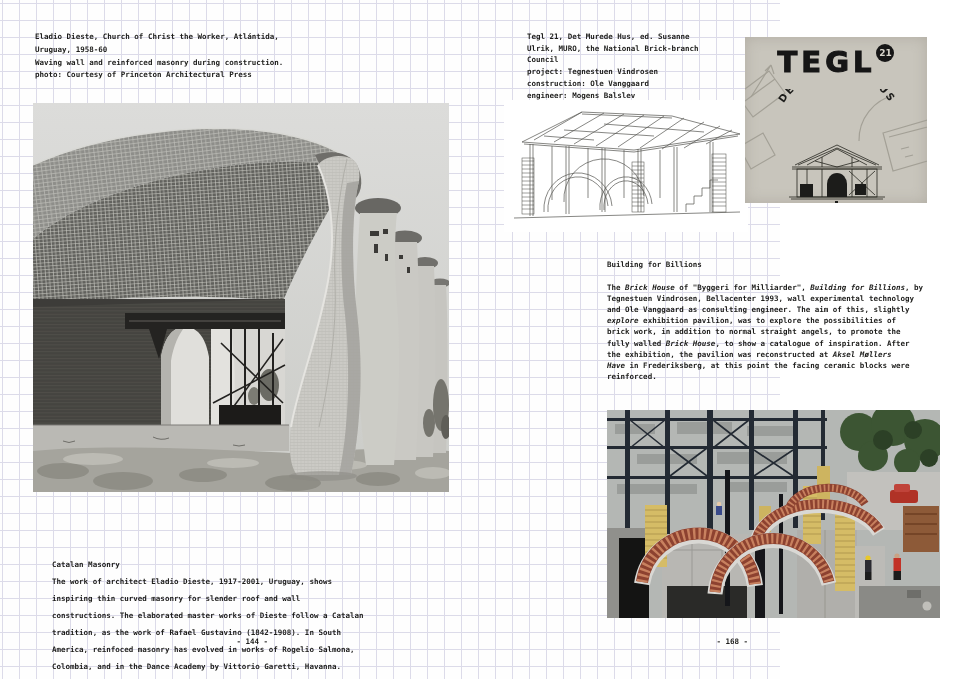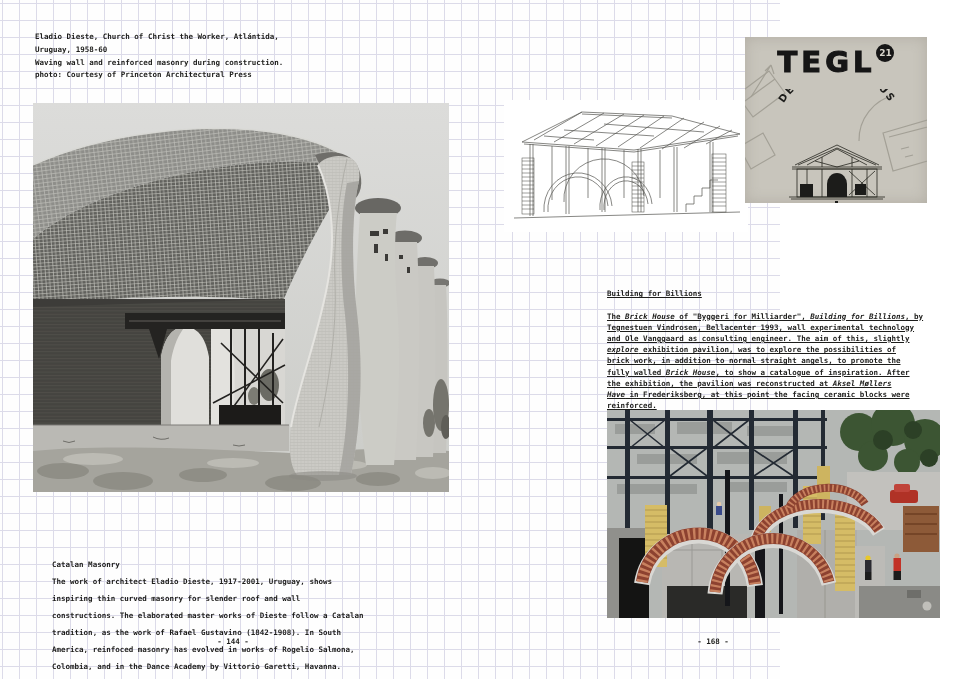--- a/index.html
+++ b/index.html
@@ -14,21 +14,21 @@
     background-position:2px 3px;
     font-family:"DejaVu Sans Mono","Liberation Mono",monospace;
   }
   .mono{
     position:absolute;
     font-family:"DejaVu Sans Mono","Liberation Mono",monospace;
     font-weight:700;font-size:7.5px;color:#1d1d1b;
     white-space:pre-line;letter-spacing:0;
   }
   .it{font-style:italic;}
-  .pagenum{text-align:center;width:70px;}
+  .pagenum{text-align:right;width:70px;}
   .imgbox{position:absolute;display:block;}
   
   #cover{
     position:absolute;left:745px;top:37px;width:182px;height:166px;
     background:#c8c5bc;
     box-shadow:inset 0 0 14px rgba(110,105,90,.25);
     overflow:hidden;
   }
   #cover .plans{position:absolute;left:0;top:0;}
   #tegl-line{
@@ -163,20 +163,26 @@
   <div class="mono" style="left:52px;top:556px;width:340px;line-height:17px;">Catalan Masonry
 The work of architect Eladio Dieste, 1917-2001, Uruguay, shows
 inspiring thin curved masonry for slender roof and wall
 constructions. The elaborated master works of Dieste follow a Catalan
 tradition, as the work of Rafael Gustavino (1842-1908). In South
 America, reinfoced masonry has evolved in works of Rogelio Salmona,
 Colombia, and in the Dance Academy by Vittorio Garetti, Havanna.</div>
 
   <div class="mono pagenum" style="left:198px;top:637px;">- 144 -</div>
 
+  <div class="mono" style="left:527px;top:31px;width:240px;line-height:11.7px;">Tegl 21, Det Murede Hus, ed. Susanne
+Ulrik, MURO, the National Brick-branch
+Council
+project: Tegnestuen Vindrosen
+construction: Ole Vanggaard
+engineer: Mogens Balslev</div>
 
   <svg class="imgbox" style="left:504px;top:100px;" width="244" height="132" viewBox="0 0 244 132">
     <rect width="244" height="132" fill="#ffffff"></rect>
     <g stroke="#53534f" stroke-width="0.7" fill="none">
 
       <path d="M78,12 L168,16 M78,12 L18,42 M168,16 L236,34 M18,42 L130,50 L236,34"></path>
       <path d="M78,14 L168,18 M20,44 L130,52 L234,36"></path>
       <path d="M30,40 L78,12 M50,42 L100,13 M70,44 L120,14 M92,46 L140,15 M114,47 L160,16 M136,48 L180,18 M158,49 L200,22 M180,48 L216,26 M202,44 L228,30"></path>
       <path d="M40,36 L90,40 M60,30 L150,36 M100,24 L200,32"></path>
 
@@ -233,21 +239,21 @@
       </g>
       <g fill="#1c1c1a">
         <path d="M82,108 L82,95 A10,11 0 0 1 102,95 L102,108 Z"></path>
         <rect x="55" y="95" width="13" height="13"></rect>
         <rect x="110" y="95" width="11" height="11"></rect>
         <rect x="90" y="112" width="3" height="2"></rect>
       </g>
     </svg>
   </div>
 
-  <div class="mono" style="left:607px;top:277px;width:340px;line-height:11.2px;text-decoration:underline;">
+  <div class="mono" style="left:607px;top:248px;width:340px;line-height:11.2px;">
     <div>Building for Billions</div>
     <div><span>The </span><span class="it">Brick House</span><span> of "Byggeri for Milliarder", </span><span class="it">Building for Billions</span><span>, by
 Tegnestuen Vindrosen, Bellacenter 1993, wall experimental technology
 and Ole Vanggaard as consulting engineer. The aim of this, slightly
 </span><span class="it">explore</span><span> exhibition pavilion, was to explore the possibilities of
 brick work, in addition to normal straight angels, to promote the
 fully walled </span><span class="it">Brick House</span><span>, to show a catalogue of inspiration. After
 the exhibition, the pavilion was reconstructed at </span><span class="it">Aksel Møllers
 Have</span><span> in Frederiksberg, at this point the facing ceramic blocks were
 reinforced.</span></div>

